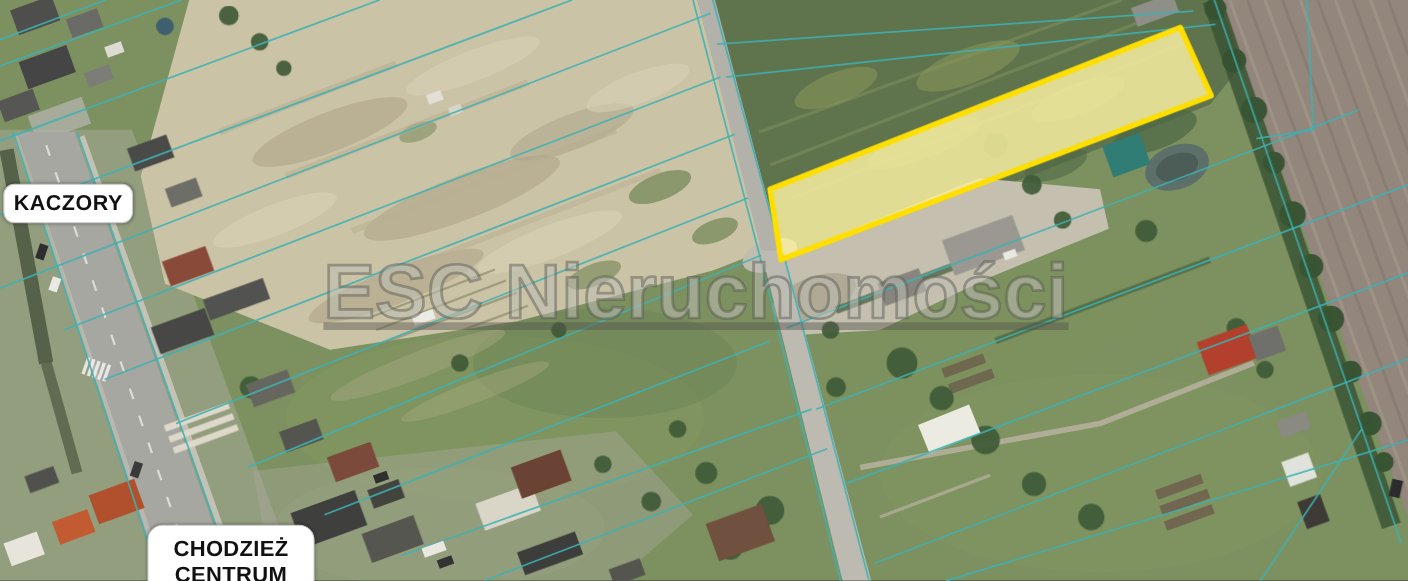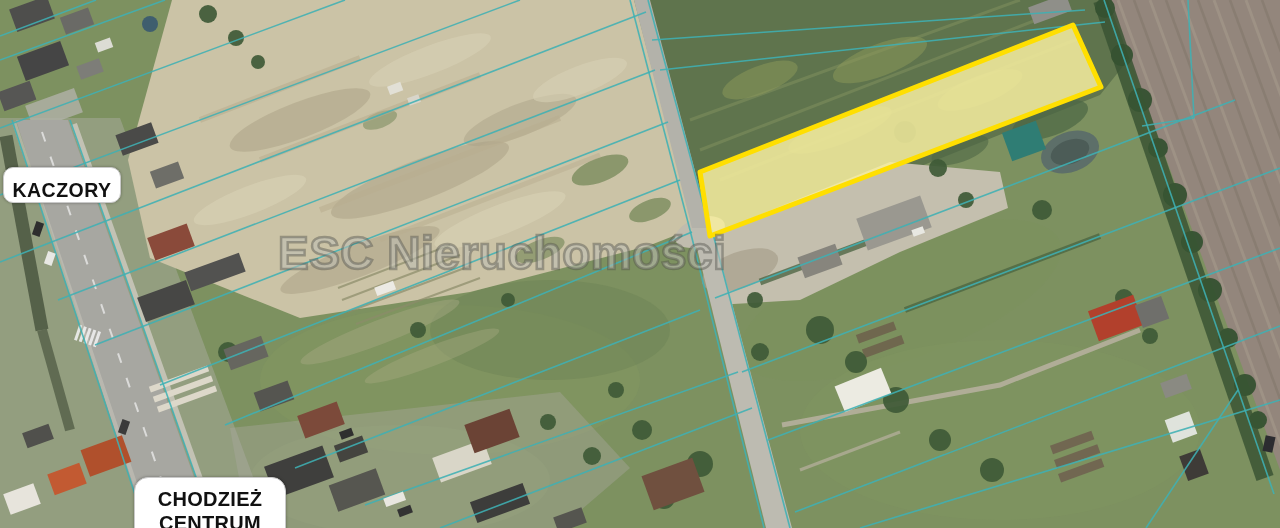--- a/index.html
+++ b/index.html
@@ -3,34 +3,34 @@
 <meta charset="utf-8">
 <style>
   html,body{margin:0;padding:0;background:#1e1e1e;}
   .stage{
     position:relative;width:1280px;height:528px;overflow:hidden;
     font-family:"Liberation Sans","DejaVu Sans",sans-serif;
     background:#7d9160;
   }
   .stage svg{position:absolute;left:0;top:0;z-index:0;display:block;}
   .watermark{
-    position:absolute;left:278px;top:230px;z-index:2;
-    font-size:46px;font-weight:bold;line-height:1;white-space:nowrap;
+    position:absolute;left:294px;top:230px;z-index:2;
+    font-size:70px;font-weight:bold;line-height:1;white-space:nowrap;
     color:var(--watermark-fill,rgba(190,190,180,.55));
     -webkit-text-stroke:2.5px rgba(85,85,78,.45);
-    letter-spacing:0.5px;pointer-events:none;
+    letter-spacing:0.5px;pointer-events:none;text-decoration:underline;
   }
   .map-label{
     position:absolute;z-index:3;background:var(--label-bg,#fff);
     color:var(--label-text,#111);font-weight:bold;
     border:1px solid #c9c9c9;box-shadow:0 0 3px rgba(0,0,0,.35);
   }
   .kaczory{
     left:3px;top:167px;width:116px;height:34px;border-radius:10px;
-    display:flex;align-items:flex-end;justify-content:center;
+    display:flex;align-items:center;justify-content:center;
     font-size:19.5px;letter-spacing:.5px;
   }
   .chodziez{
     left:134px;top:477px;width:152px;height:72px;border-radius:14px;
     display:flex;flex-direction:column;align-items:center;justify-content:flex-start;
     padding-top:9px;box-sizing:border-box;
     font-size:20px;line-height:1.22;letter-spacing:.3px;
   }
   .parcel{
     fill:var(--parcel-fill,#f7eea0);fill-opacity:.85;

